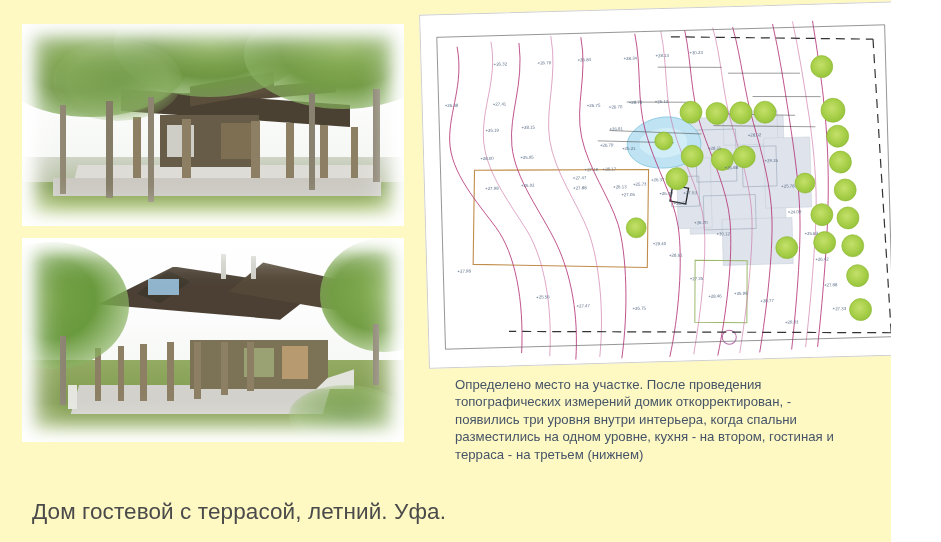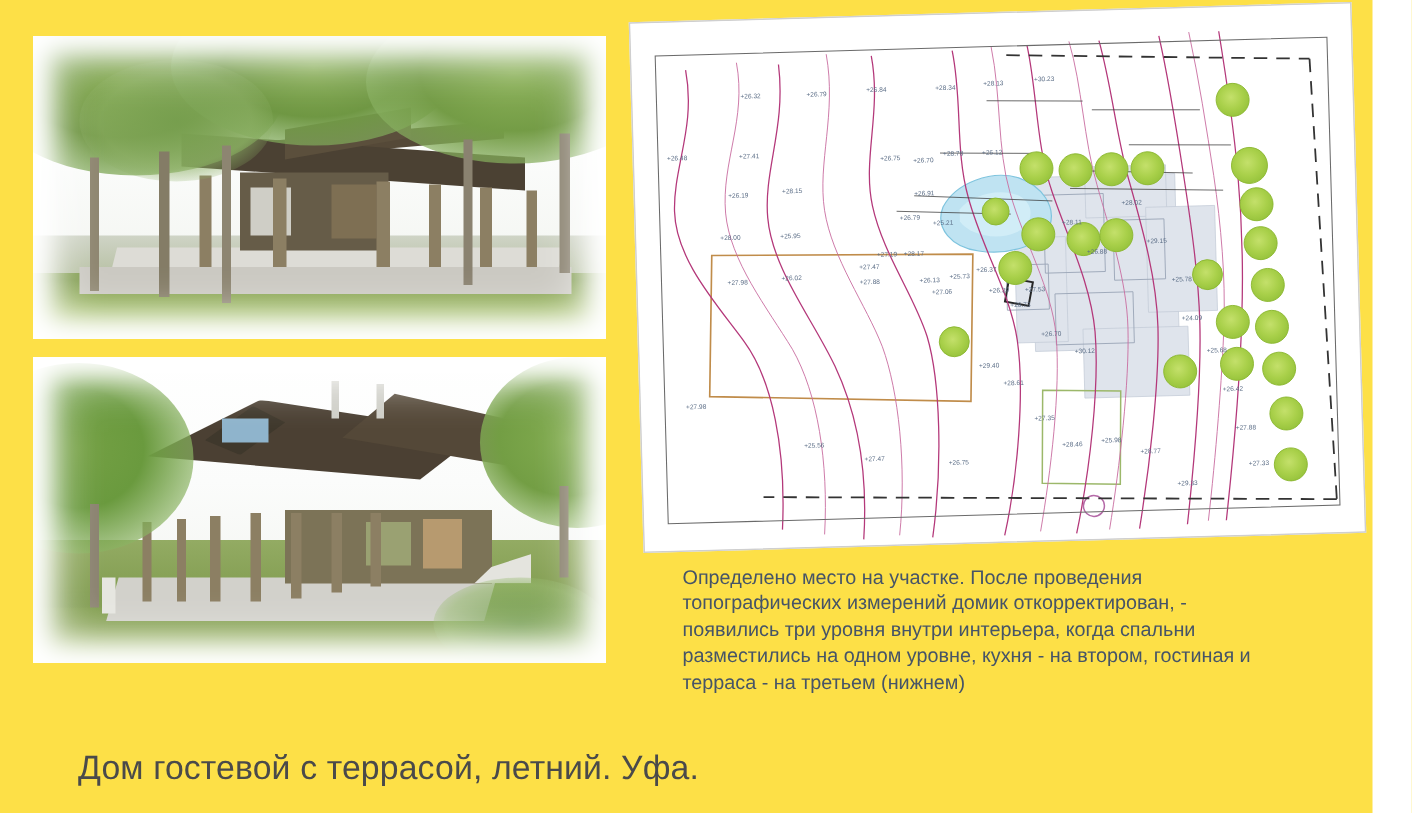--- a/index.html
+++ b/index.html
@@ -4,24 +4,23 @@
 <style>
   html, body {
     margin: 0;
     padding: 0;
     background: #ffffff;
   }
   #slide {
     position: relative;
     width: 891px;
     height: 542px;
-    background: #fde047;
+    background: #fef9c3;
     overflow: hidden;
     font-family: "Liberation Sans", sans-serif;
-    padding-left: 24px;
   }
 
   
   .photo {
     position: absolute;
     overflow: hidden;
   }
   .photo .feather {
     position: absolute;
     inset: 0;
@@ -80,21 +79,21 @@
     top: 376px;
     width: 452px;
     color: #465467;
     font-size: 13.2px;
     line-height: 17.4px;
     font-family: "Liberation Sans", sans-serif;
     white-space: pre-line;
   }
   #slide-title {
     position: absolute;
-    left: 52px;
+    left: 32px;
     top: 498px;
     color: #4a4a4a;
     font-size: 22.5px;
     line-height: 28px;
     font-family: "Liberation Sans", sans-serif;
     letter-spacing: 0.1px;
   }
 </style>
 </head>
 <body>

